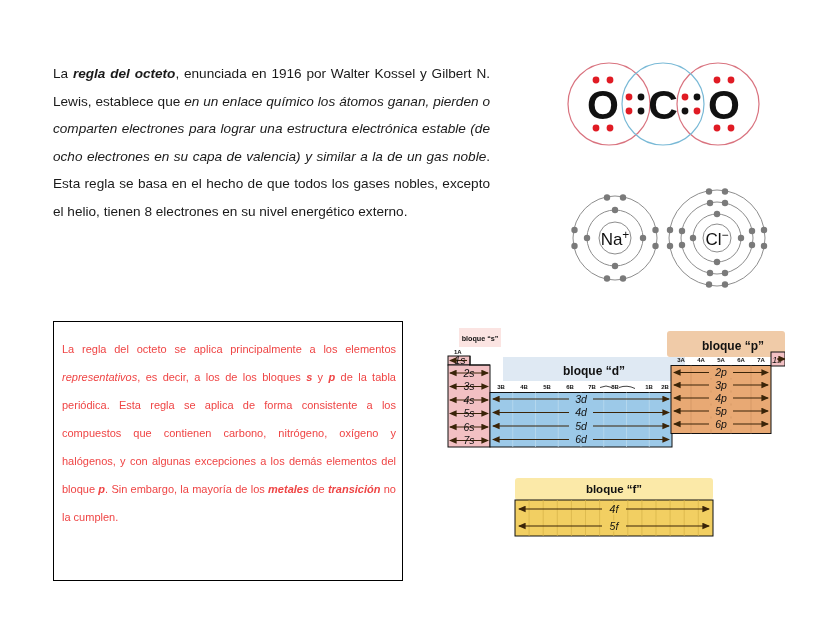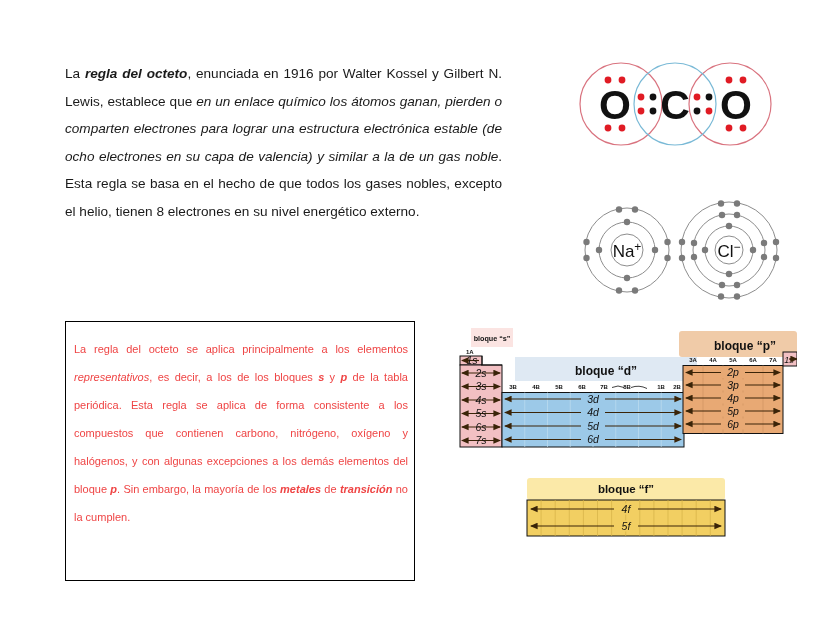--- a/index.html
+++ b/index.html
@@ -1,35 +1,35 @@
 <!DOCTYPE html>
 <html><head>
 <meta charset="utf-8">
 <style>
   html,body{margin:0;padding:0;}
   body{width:828px;height:640px;background:#ffffff;font-family:"Liberation Sans",sans-serif;position:relative;overflow:hidden;color:#111;}
-  .page{position:absolute;inset:0;margin-left:12px;}
+  .page{position:absolute;inset:0;}
 
   
   #para1{position:absolute;left:53px;top:60px;width:437px;font-size:13.6px;line-height:27.5px;text-align:justify;color:#1a1a1a;}
   #para1 b{font-weight:bold;font-style:italic;}
   #para1 i{font-style:italic;}
 
   
   #box2{position:absolute;left:53px;top:321px;width:350px;height:260px;border:1.6px solid #000;box-sizing:border-box;}
   #para2{position:absolute;left:8px;top:13px;width:334px;font-size:11px;line-height:28px;text-align:justify;color:#ef4444;}
   #para2 b{font-weight:bold;font-style:italic;}
   #para2 i{font-style:italic;}
 
   
   #co2{position:absolute;left:561px;top:52px;width:205px;height:105px;}
   #co2 svg{display:block;}
 
   
-  #ions{position:absolute;left:565px;top:200px;width:205px;height:100px;}
+  #ions{position:absolute;left:565px;top:188px;width:205px;height:100px;}
   #ions svg{display:block;}
 
   
   #ptable{position:absolute;left:443px;top:328px;width:342px;height:222px;}
   #ptable svg{display:block;}
 </style>
 </head>
 <body>
 
 <div class="page">

